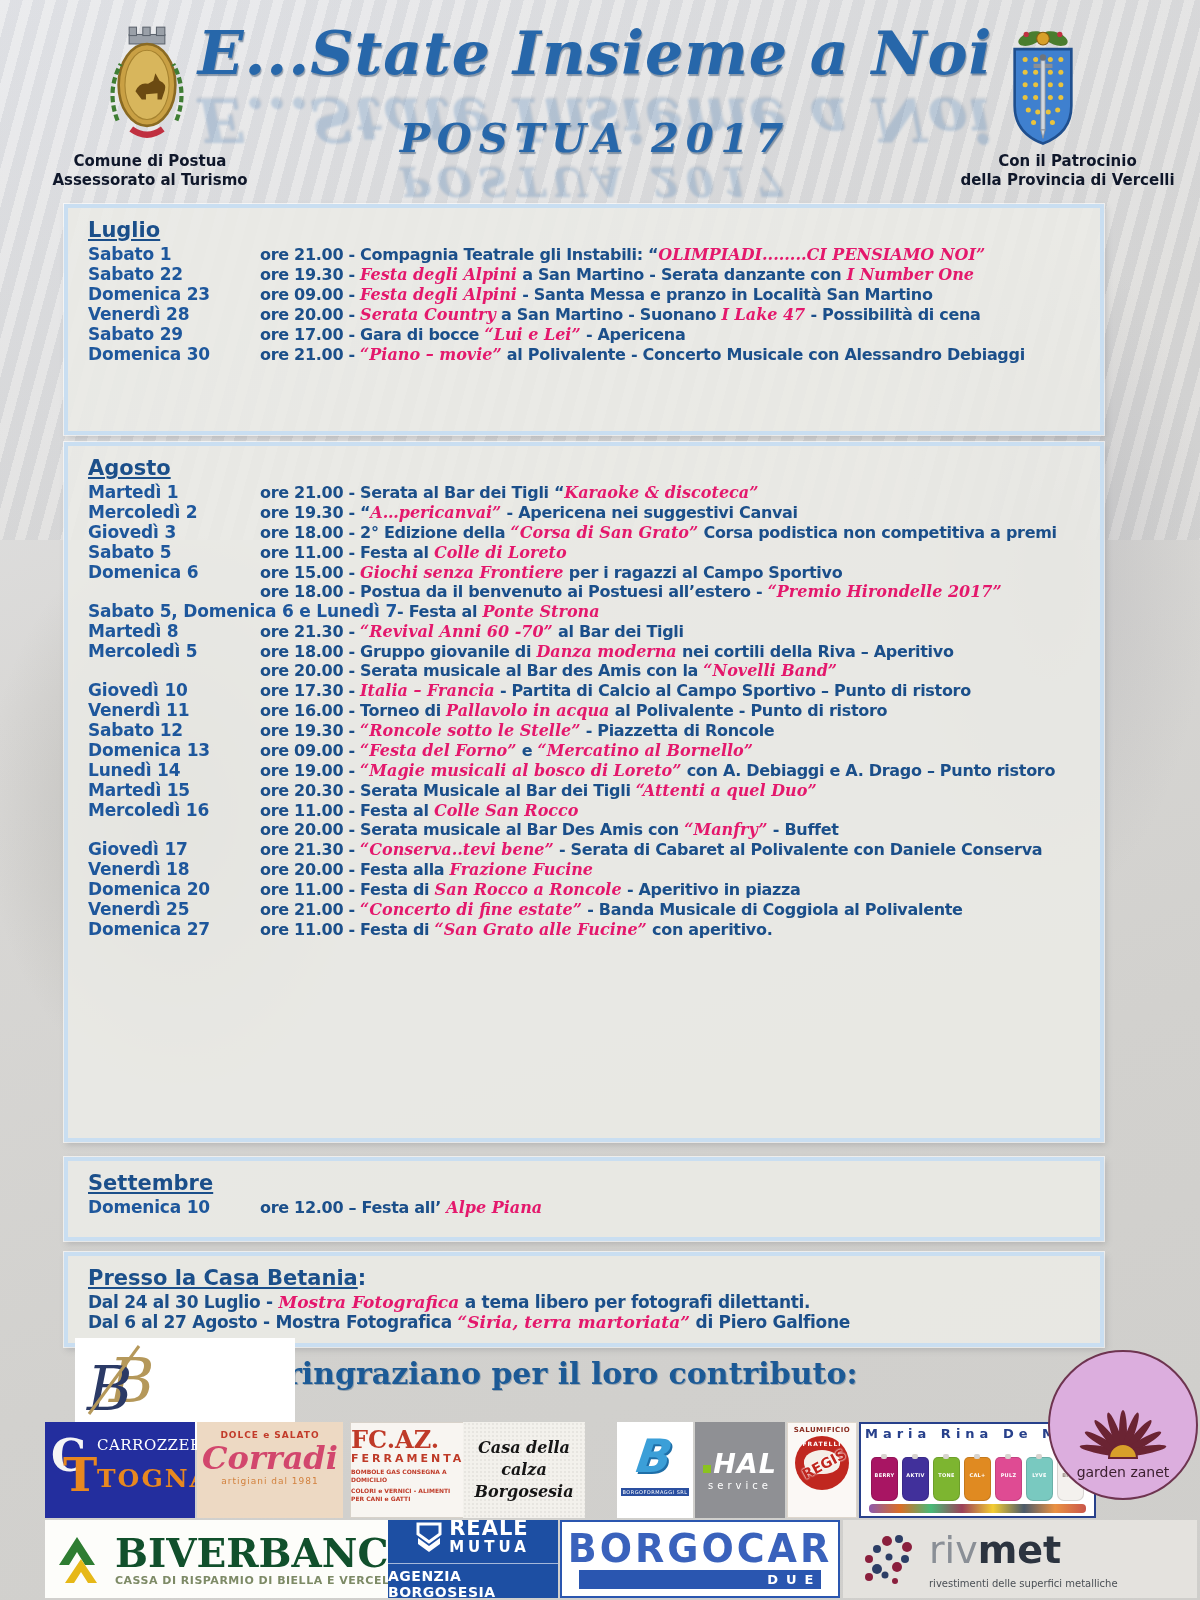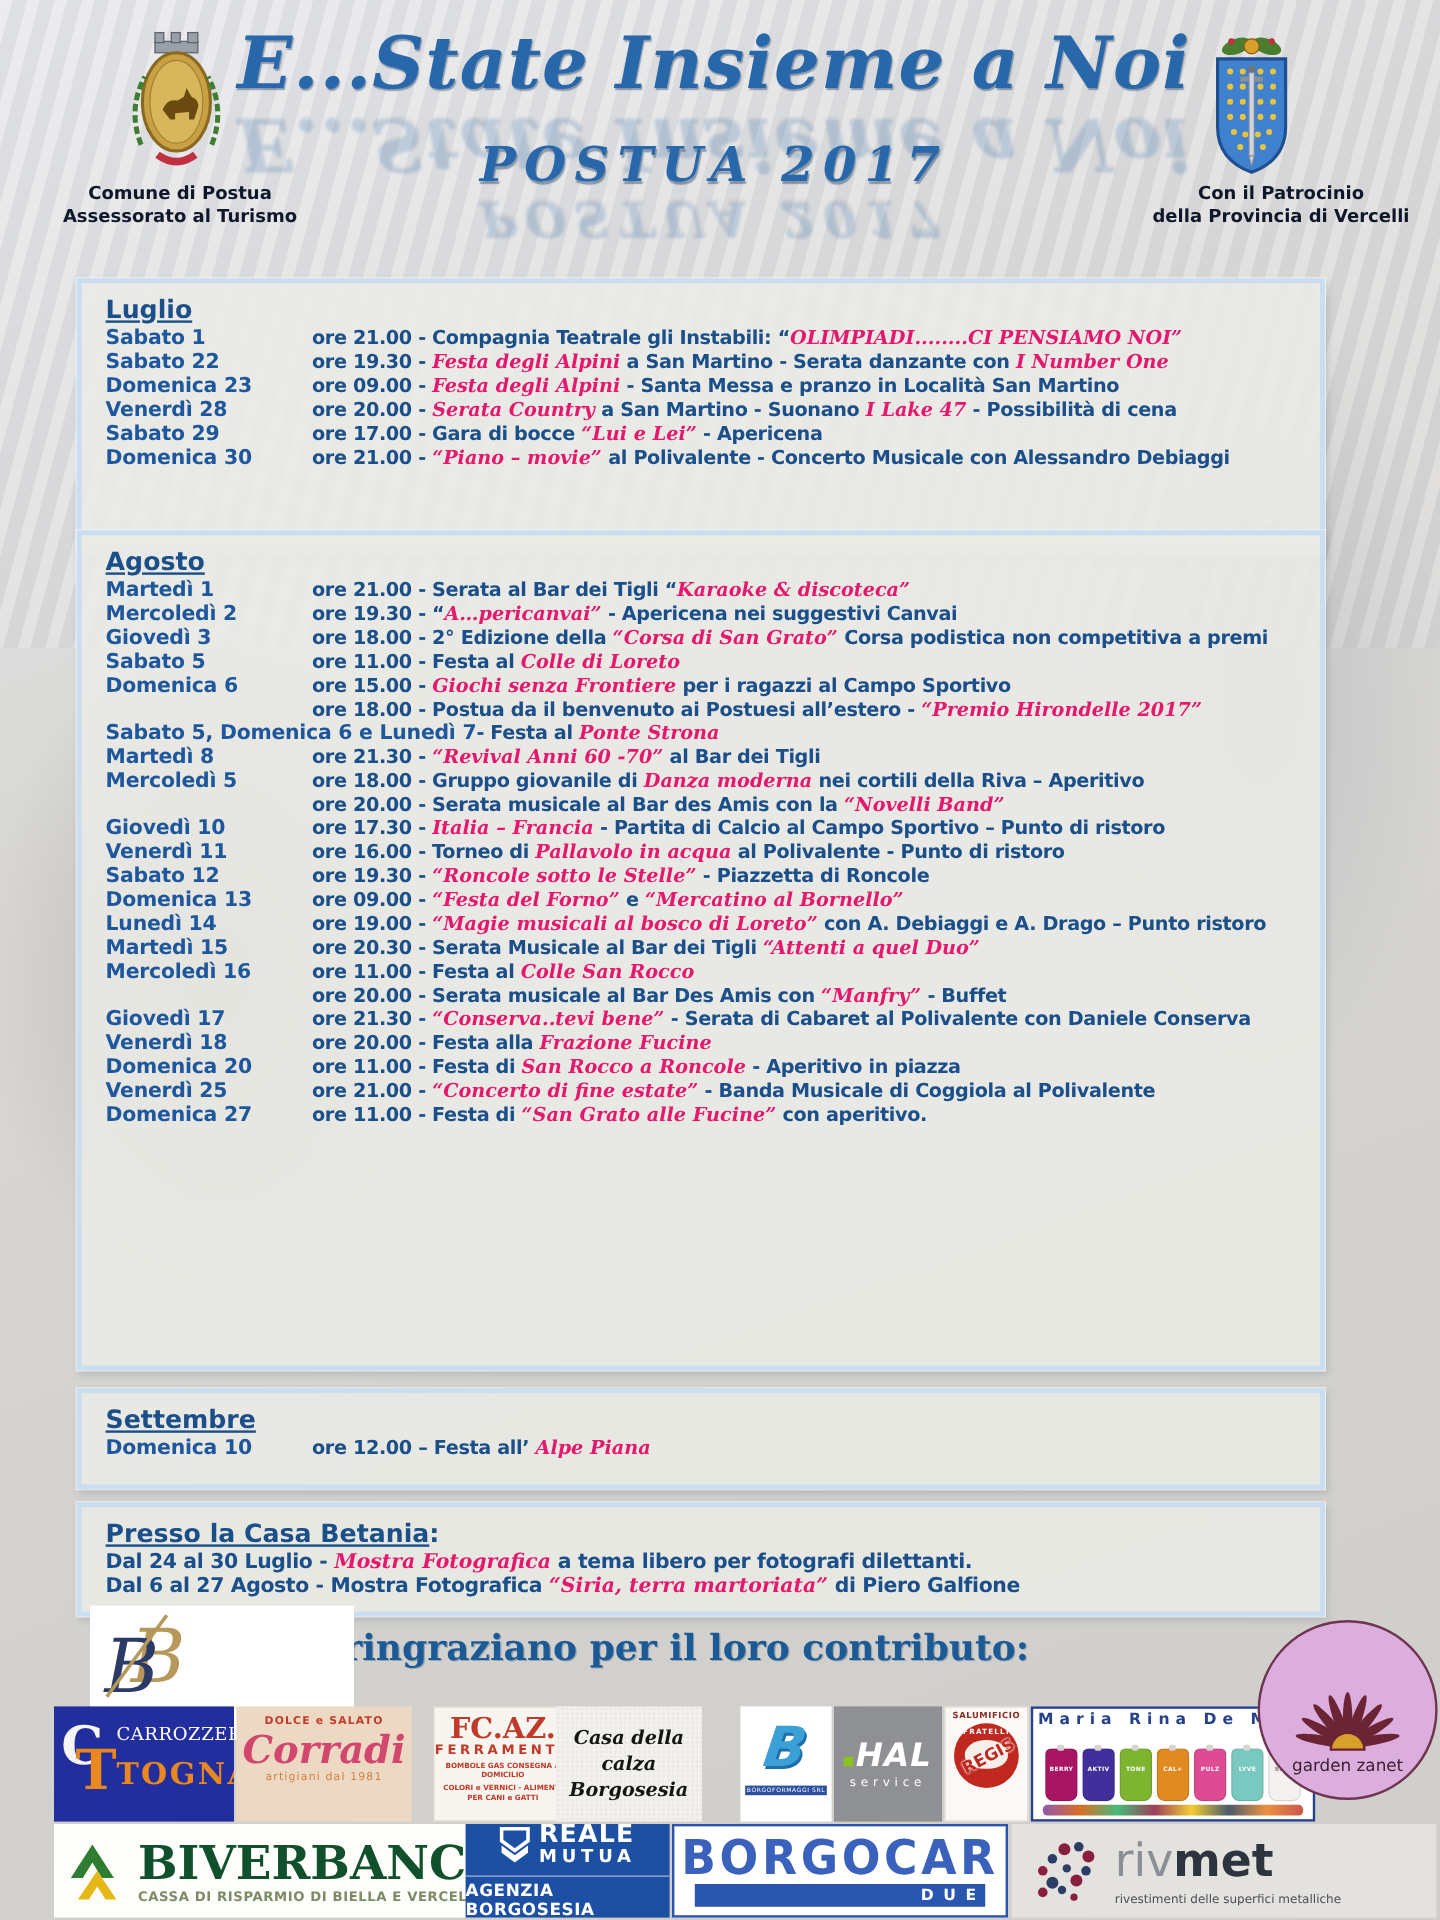--- a/index.html
+++ b/index.html
@@ -32,21 +32,21 @@
   .main-title{font-family:"DejaVu Serif",serif;font-style:italic;font-weight:bold;
     font-size:60px;color:#2767aa;letter-spacing:1px;text-shadow:1px 2px 1px rgba(24,58,96,.45);}
   .sub-title{margin-top:26px;font-family:"DejaVu Serif",serif;font-style:italic;font-weight:bold;
     font-size:40px;color:#2767aa;letter-spacing:7px;text-shadow:1px 2px 1px rgba(24,58,96,.45);}
 
   
   .panel{position:absolute;left:64px;width:1040px;box-sizing:border-box;
     background:rgba(235,234,230,.88);border:4px solid #c9def1;
     box-shadow:0 0 0 1px rgba(255,255,255,.65), 2px 3px 6px rgba(90,95,105,.25);
     padding:8px 18px 10px 20px;display:flex;flex-direction:column;}
-  #panel-luglio{top:232px;height:231px;}
+  #panel-luglio{top:204px;height:231px;}
   #panel-agosto{top:442px;height:700px;}
   #panel-settembre{top:1157px;height:84px;}
   #panel-betania{top:1252px;height:95px;}
   .sec-title{font-size:21px;font-weight:bold;color:#1b4f8a;margin:2px 0 2px 0;}
   .sec-title .u{text-decoration:underline;}
   .rows{flex:1;display:flex;flex-direction:column;justify-content:flex-start;}
   .row{display:flex;align-items:baseline;white-space:nowrap;}
   .row .day{flex:0 0 172px;color:#1e579c;font-weight:bold;font-size:17px;letter-spacing:-0.2px;}
   .row .day.wide{flex:0 0 auto;}
   .row .txt{font-size:16px;font-weight:bold;color:#1b4f8a;letter-spacing:-0.3px;}
@@ -78,21 +78,21 @@
   #sp-togna .mono .c{position:absolute;left:0;top:2px;font-family:"DejaVu Serif",serif;font-size:44px;font-weight:bold;color:#f5f5f5;}
   #sp-togna .mono .t{position:absolute;left:12px;top:20px;font-family:"DejaVu Serif",serif;font-size:46px;font-weight:bold;color:#e8881f;}
   #sp-togna .t1{font-family:"DejaVu Serif",serif;font-size:15px;letter-spacing:.5px;margin-left:46px;margin-top:8px;}
   #sp-togna .t2{font-family:"DejaVu Serif",serif;font-size:25px;font-weight:bold;color:#e8881f;letter-spacing:2px;margin-left:46px;margin-top:10px;}
 
   #sp-corradi{left:197px;width:146px;background:#edd9c3;text-align:center;padding-top:8px;}
   #sp-corradi .top{font-size:9px;font-weight:bold;color:#c23b2a;letter-spacing:1px;}
   #sp-corradi .name{font-family:"DejaVu Serif",serif;font-style:italic;font-weight:bold;font-size:32px;color:#d2476d;line-height:36px;}
   #sp-corradi .sub{font-size:9px;color:#d2813d;letter-spacing:1px;}
 
-  #sp-fcaz{left:361px;width:116px;background:#f8f5f1;border:1px solid #d8d2ca;text-align:center;padding-top:5px;}
+  #sp-fcaz{left:350px;width:116px;background:#f8f5f1;border:1px solid #d8d2ca;padding-top:5px;}
   #sp-fcaz .name{font-family:"DejaVu Serif",serif;font-weight:bold;font-size:24px;color:#bf3a28;line-height:24px;}
   #sp-fcaz .l2{font-size:11px;font-weight:bold;color:#bf3a28;letter-spacing:3px;}
   #sp-fcaz .s{font-size:6px;font-weight:bold;color:#bf3a28;margin-top:3px;line-height:8px;}
 
   #sp-casa{left:463px;width:122px;background:#f3f1ec;display:flex;flex-direction:column;justify-content:center;text-align:center;
     background-image:radial-gradient(rgba(0,0,0,.05) 1px,transparent 1px);background-size:4px 4px;}
   #sp-casa .l{font-family:"DejaVu Serif",serif;font-style:italic;font-weight:bold;font-size:16px;color:#151515;line-height:22px;}
 
   #sp-bformaggi{left:617px;width:76px;background:#fff;text-align:center;padding-top:4px;}
   #sp-bformaggi .b{display:inline-block;font-size:46px;font-weight:bold;font-style:italic;color:#3b9fd8;

